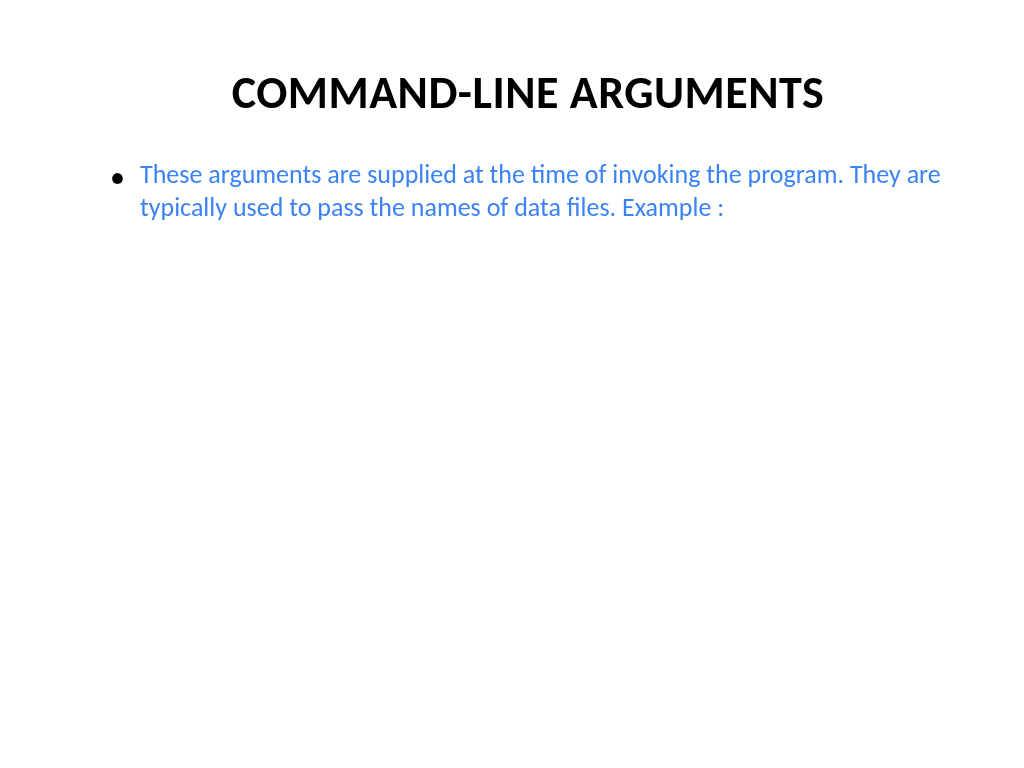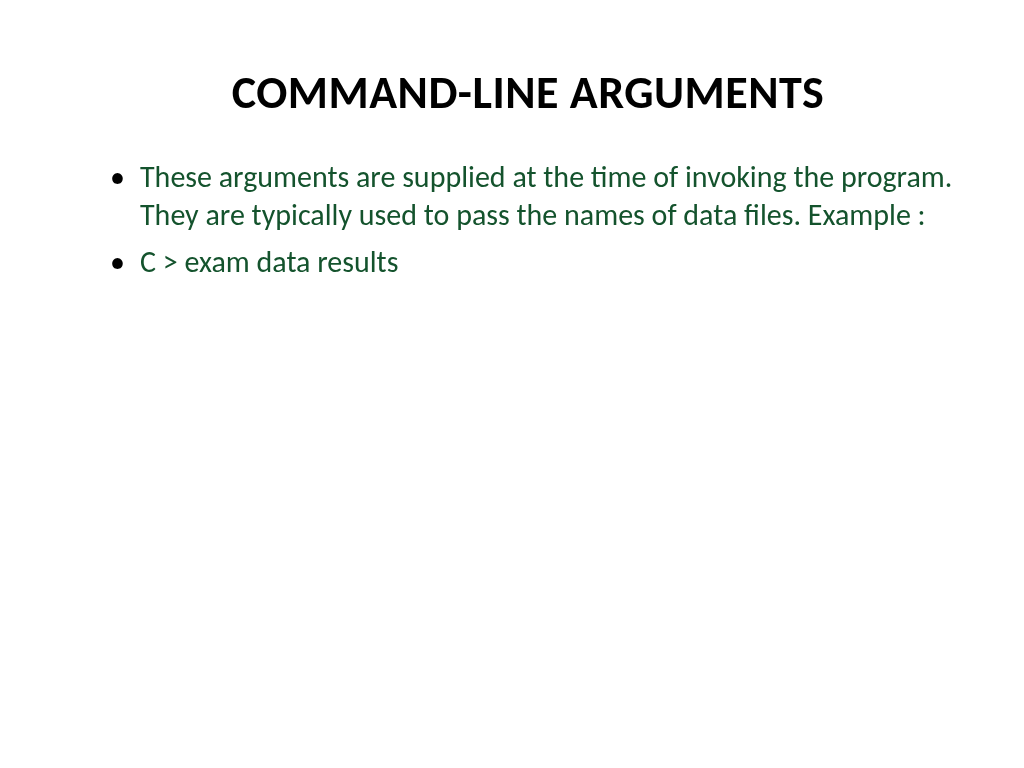--- a/index.html
+++ b/index.html
@@ -23,35 +23,34 @@
       margin-bottom: 38px;
       letter-spacing: 0.5px;
     }
     .bullet-list {
       list-style: none;
       padding-left: 0;
     }
     .bullet-item {
       position: relative;
       padding-left: 38px;
-      font-size: 30px;
+      font-size: 26px;
       line-height: 1.28;
       margin-bottom: 6px;
-      color: #14532d;
+      color: #3b82f6;
     }
     .bullet-item::before {
       content: "•";
       position: absolute;
       left: 8px;
       top: 0;
       font-size: 30px;
       color: #000000;
     }
   </style>
 </head>
 <body>
 
 <h1 class="slide-title">COMMAND-LINE ARGUMENTS</h1>
 
 <ul class="bullet-list">
   <li class="bullet-item">These arguments are supplied at the time of invoking the program. They are typically used to pass the names of data files. Example :</li>
-  <li class="bullet-item">C &gt; exam data results</li>
 </ul>
 
 </body></html>

